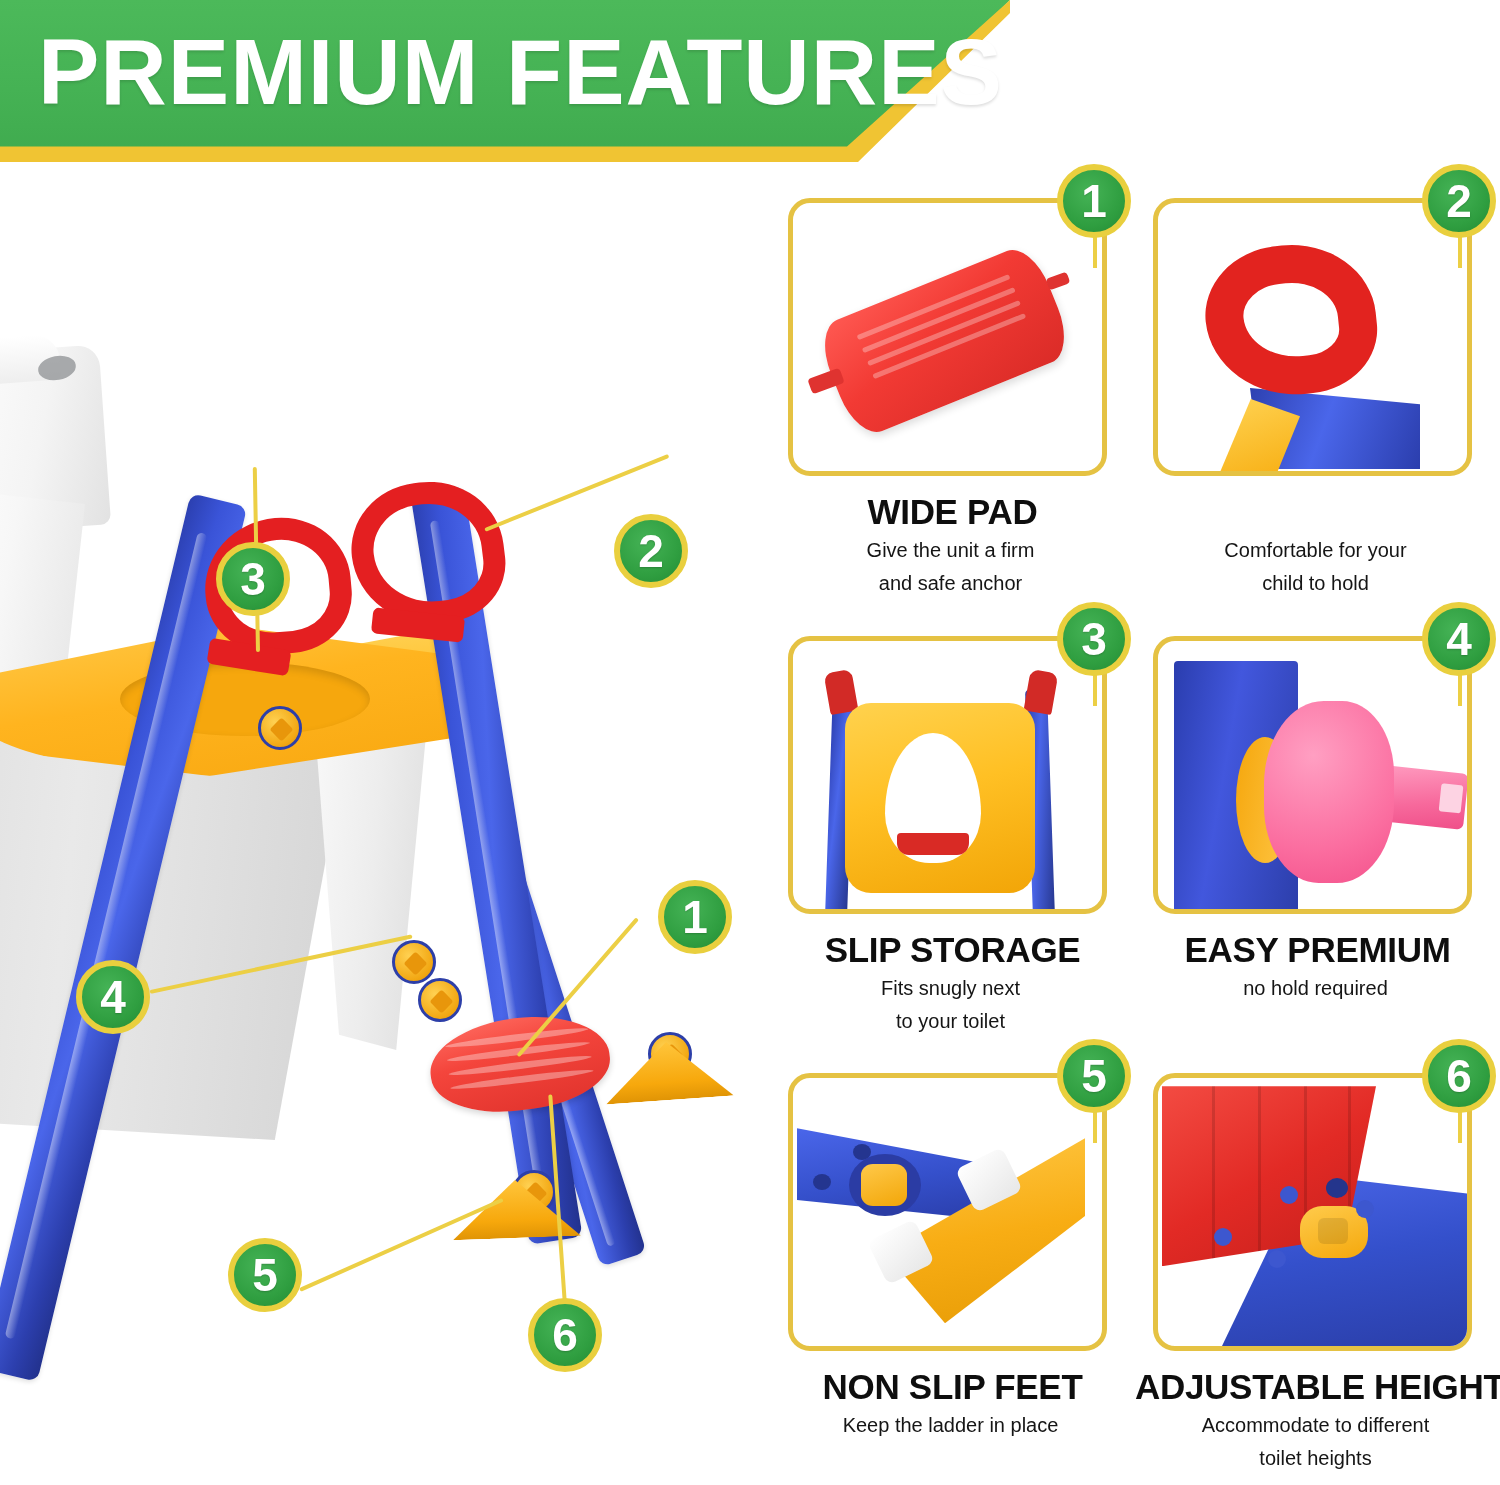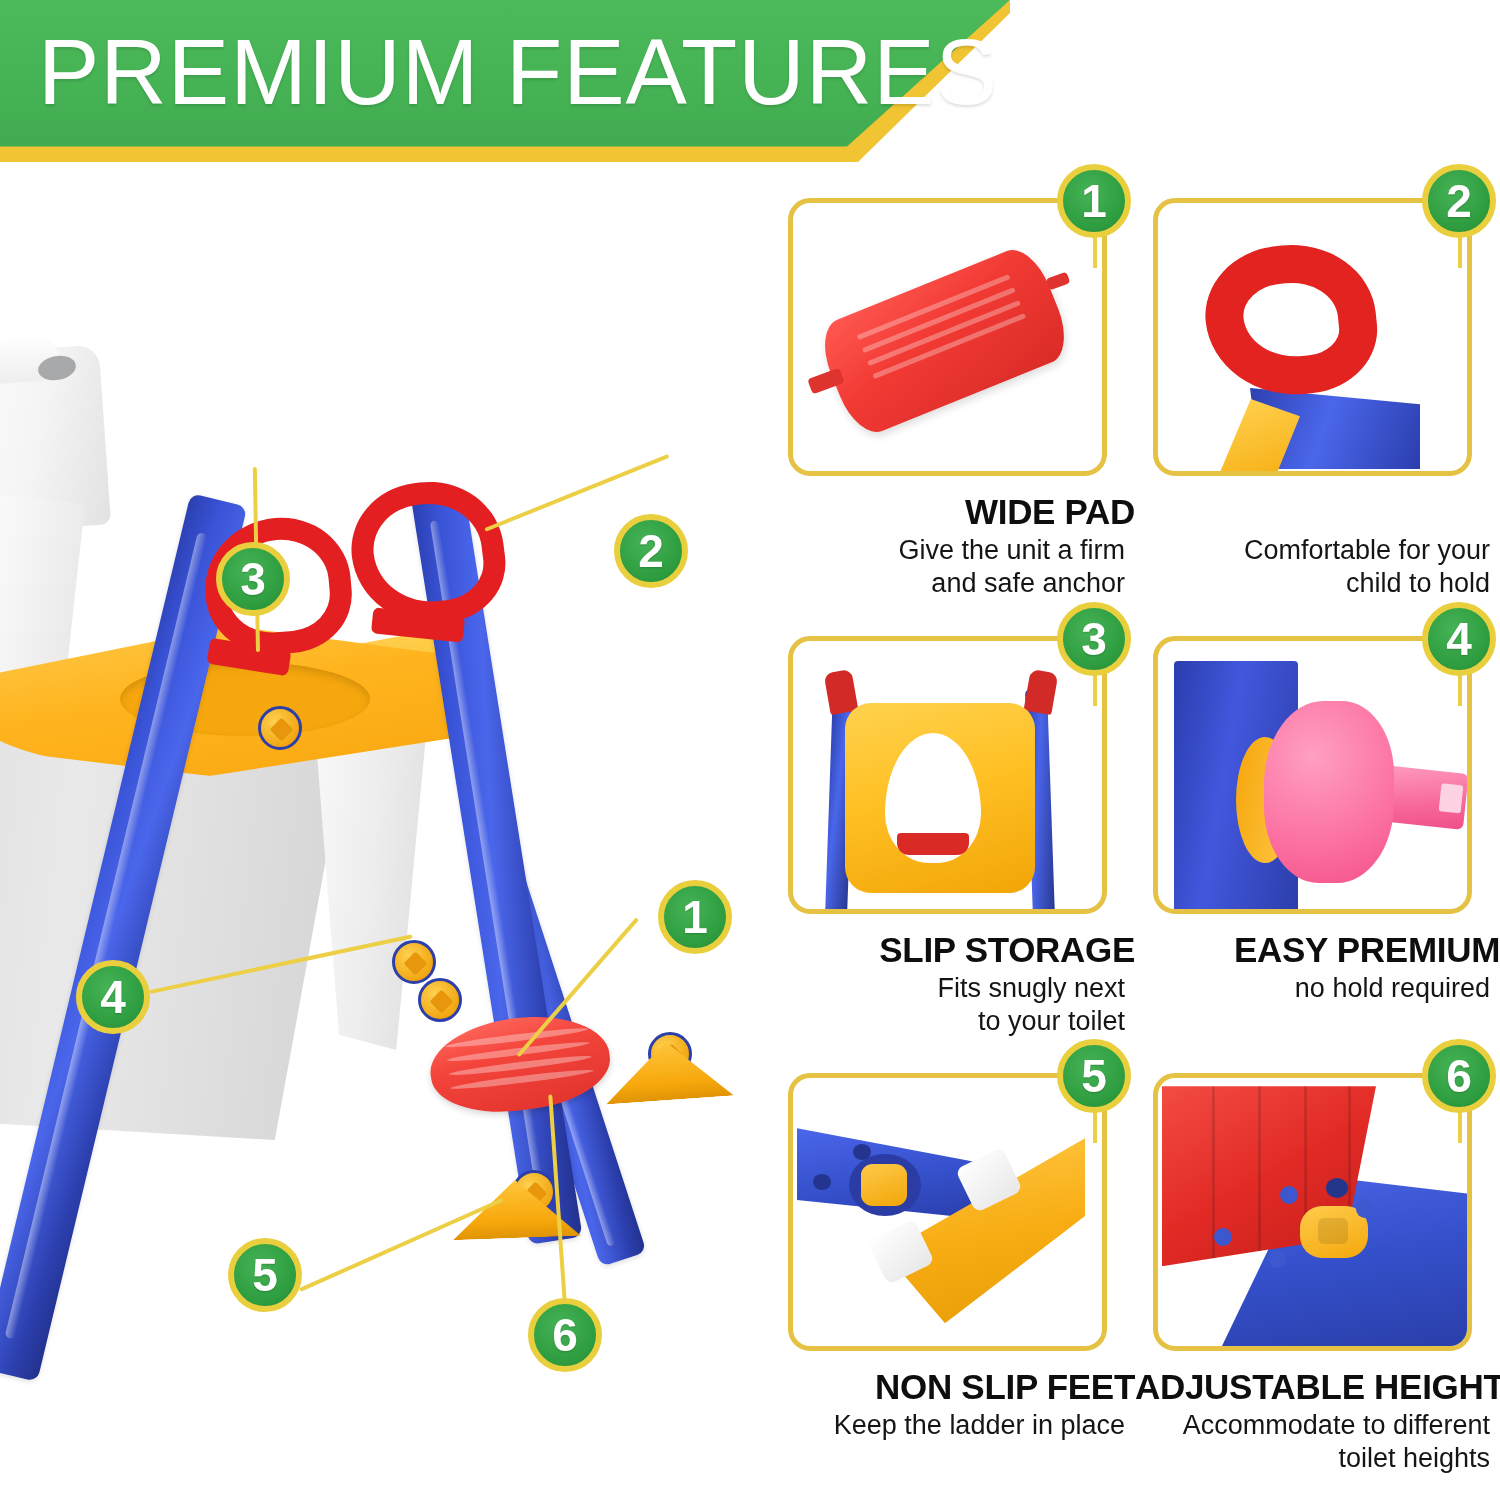--- a/index.html
+++ b/index.html
@@ -20,21 +20,21 @@
     clip-path: polygon(0 0, 100% 0, 84.5% 100%, 0 100%);
   }
   #banner-gold {
     position: absolute; left: 0; top: 0; width: 100%; height: 100%;
     background: #f0c433;
     -webkit-clip-path: polygon(0 100%, 0 90.5%, 847px 90.5%, 1010px 0, 1010px 13px, 858px 100%);
     clip-path: polygon(0 100%, 0 90.5%, 847px 90.5%, 1010px 0, 1010px 13px, 858px 100%);
   }
   #banner-title {
     position: absolute; left: 38px; top: 18px;
-    font-size: 92px; font-weight: normal; color: #ffffff;
+    font-size: 92px; font-weight: bold; color: #ffffff;
     letter-spacing: 1px; line-height: 108px;
     text-shadow: 0 2px 3px rgba(0,0,0,0.13);
     white-space: nowrap; transform: scaleX(1.0);
   }
 
   
   #hero { position: absolute; left: 0px; top: 170px; width: 770px; height: 1315px; }
 
   
   .toilet-tank {
@@ -196,27 +196,27 @@
     position: absolute; left: 18px; top: 26px; right: 28px; height: 278px;
     border: 5px solid #e5c243; border-radius: 22px; background: #fff;
     overflow: hidden;
   }
   .card-badge { position: absolute; right: 4px; top: -8px; }
   .card-stem {
     position: absolute; right: 38px; top: 60px; width: 4px; height: 36px;
     background: #eccf45; z-index: 4;
   }
   .card-title {
-    position: absolute; left: 0; right: 0; top: 320px; text-align: right;
+    position: absolute; left: 0; right: 0; top: 320px; text-align: center;
     font-size: 35px; font-weight: bold; color: #0e0e0e; letter-spacing: -0.3px;
     white-space: nowrap;
   }
   .card-caption {
-    position: absolute; left: 6px; right: 10px; top: 362px; text-align: right;
-    font-size: 27px; color: #151515; line-height: 33px;
+    position: absolute; left: 6px; right: 10px; top: 362px; text-align: center;
+    font-size: 20px; color: #151515; line-height: 33px;
   }
 
   
   .art { position: absolute; inset: 0; }
 
   
   .pad {
     position: absolute; left: 34px; top: 78px; width: 235px; height: 120px;
     background: linear-gradient(160deg,#ff5a53 0%,#f23a34 42%,#da2b27 100%);
     border-radius: 26px / 48px; transform: rotate(-22deg);

